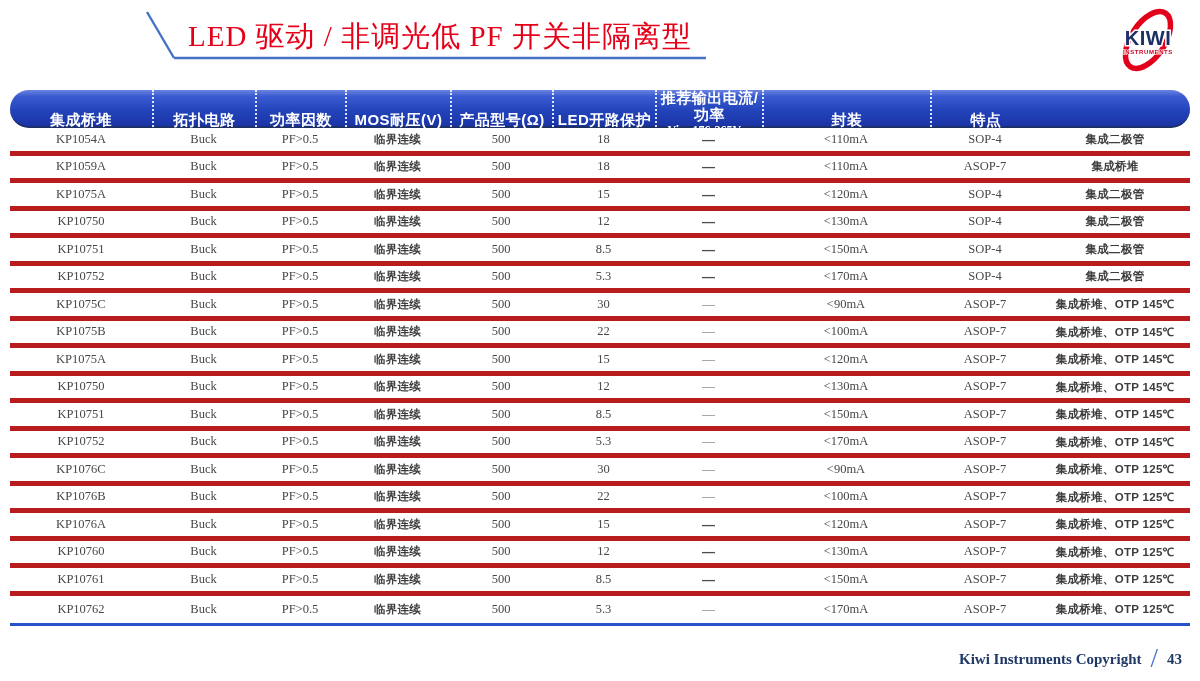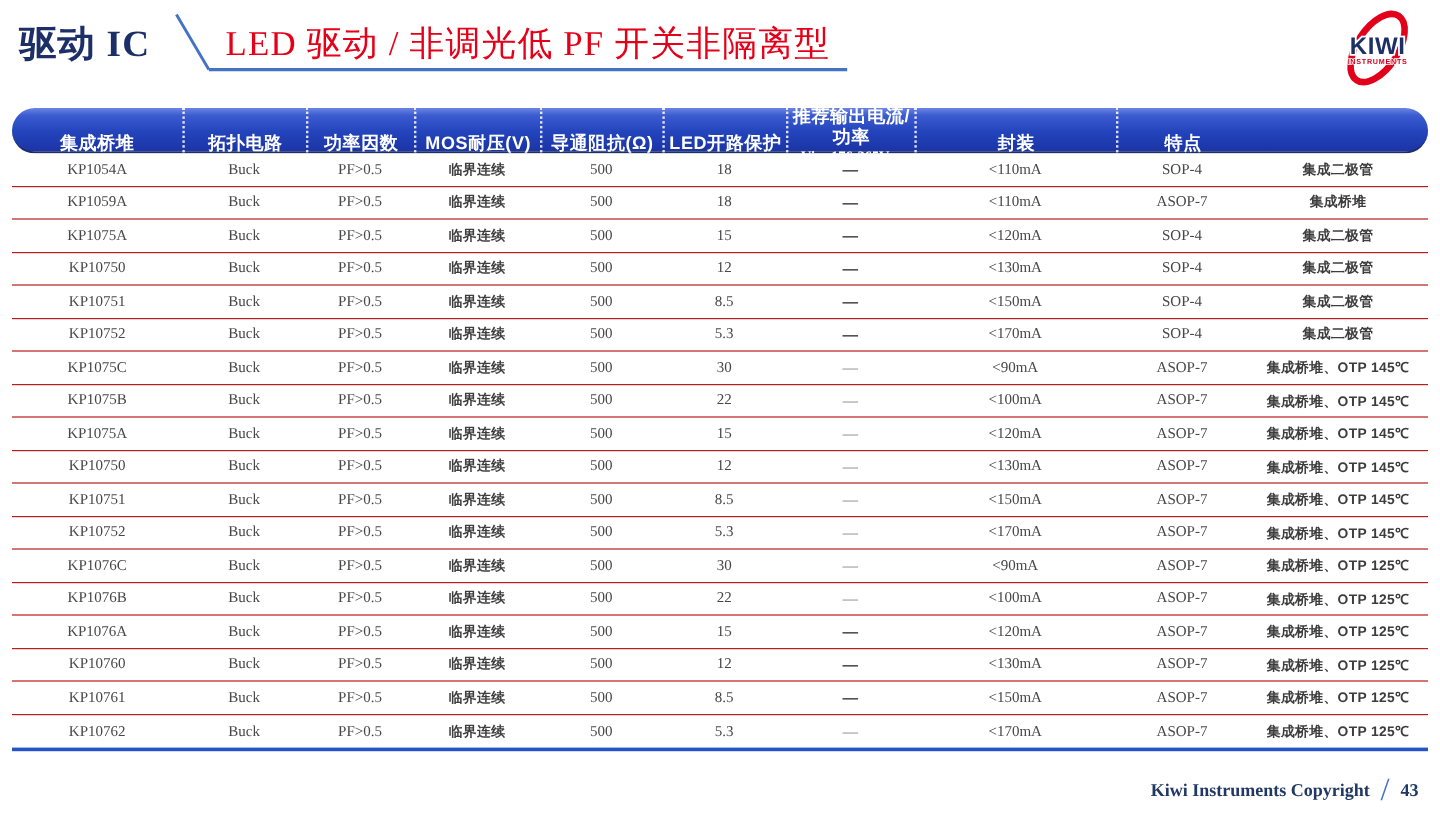--- a/index.html
+++ b/index.html
@@ -41,21 +41,21 @@
   .th:first-child { border-left: none; }
   .th .label { font-size: 15px; font-weight: 700; letter-spacing: 0.5px; }
   .th .sub { font-family: "Liberation Serif", serif; font-size: 12px; font-weight: 700; letter-spacing: 0; }
 
   .tbody { border-bottom: 3px solid #2653c9; }
   .tr {
     display: grid;
     grid-template-columns: 142px 103px 90px 105px 102px 103px 107px 168px 110px 150px;
     height: 27.5px;
     align-items: center;
-    border-bottom: 1px solid #b91c1c;
+    border-bottom: 5px solid #b91c1c;
   }
   .tr:last-child { border-bottom: none; }
   .td { text-align: center; overflow: hidden; white-space: nowrap; }
   .td.latin { font-family: "Liberation Serif", serif; font-size: 12.5px; color: #474747; }
   .td.cjk   { font-size: 11.5px; font-weight: 700; color: #3d3d3d; letter-spacing: 0.3px; }
   .td.dash  { font-size: 13px; color: #9d9d9d; }
   .td.dash.dash-bold { color: #4d4d4d; font-weight: 700; }
 
   
   .footer {
@@ -69,21 +69,20 @@
   .footer .slash {
     font-family: "Liberation Serif", serif;
     font-size: 27px; font-weight: 400; color: #4472c4; line-height: 1;
     transform: translateY(-1px);
   }
 </style>
 </head>
 <body>
 
 <div class="top-band">
-  <div class="eyebrow">驱动 IC</div>
 
   <svg class="title-rule" width="740" height="70" viewBox="0 0 740 70">
     <line x1="147" y1="12" x2="174" y2="58" stroke="#4472c4" stroke-width="2.4"></line>
     <line x1="174" y1="58" x2="706" y2="58" stroke="#4472c4" stroke-width="2.6"></line>
   </svg>
 
   <div class="section-title">LED 驱动 / 非调光低 PF 开关非隔离型</div>
 
   <svg class="logo" viewBox="0 0 80 76">
     <ellipse cx="40" cy="38" rx="17" ry="32" fill="none" stroke="#e2001a" stroke-width="5.5" transform="rotate(33 40 38)"></ellipse>
@@ -100,21 +99,21 @@
       <div class="th">
         <span class="label">拓扑电路</span>
       </div>
       <div class="th">
         <span class="label">功率因数</span>
       </div>
       <div class="th">
         <span class="label">MOS耐压(V)</span>
       </div>
       <div class="th">
-        <span class="label">导通阻抗(Ω)</span>
+        <span class="label">产品型号(Ω)</span>
       </div>
       <div class="th">
         <span class="label">LED开路保护</span>
       </div>
       <div class="th">
         <span class="label">推荐输出电流/功率</span>
         <span class="sub">Vin=176-265Vac Vout=72V</span>
       </div>
       <div class="th">
         <span class="label">封装</span>

